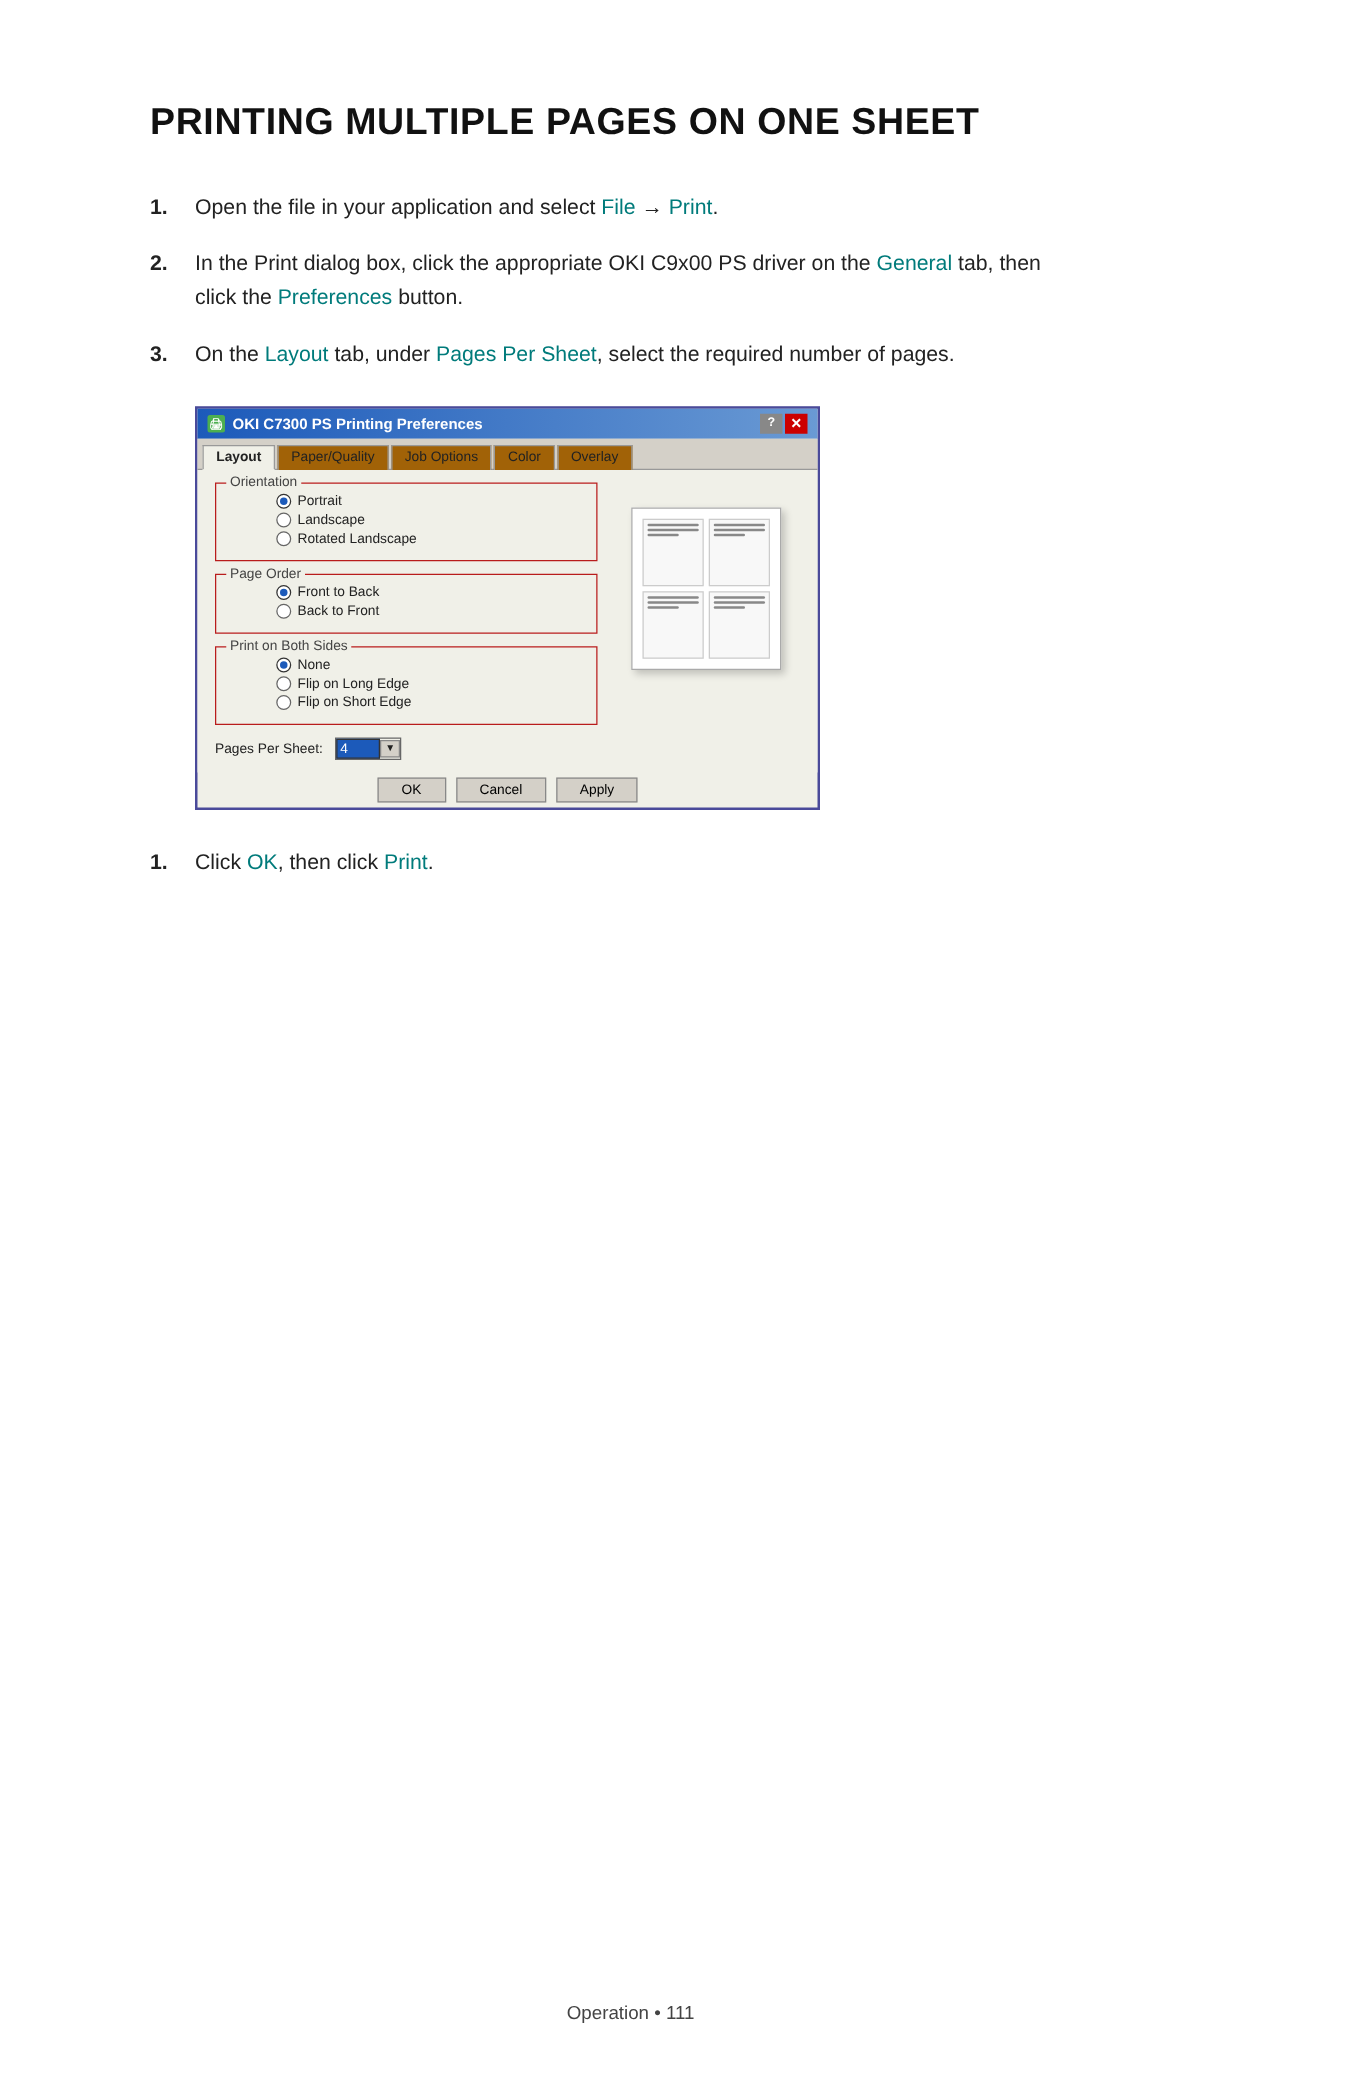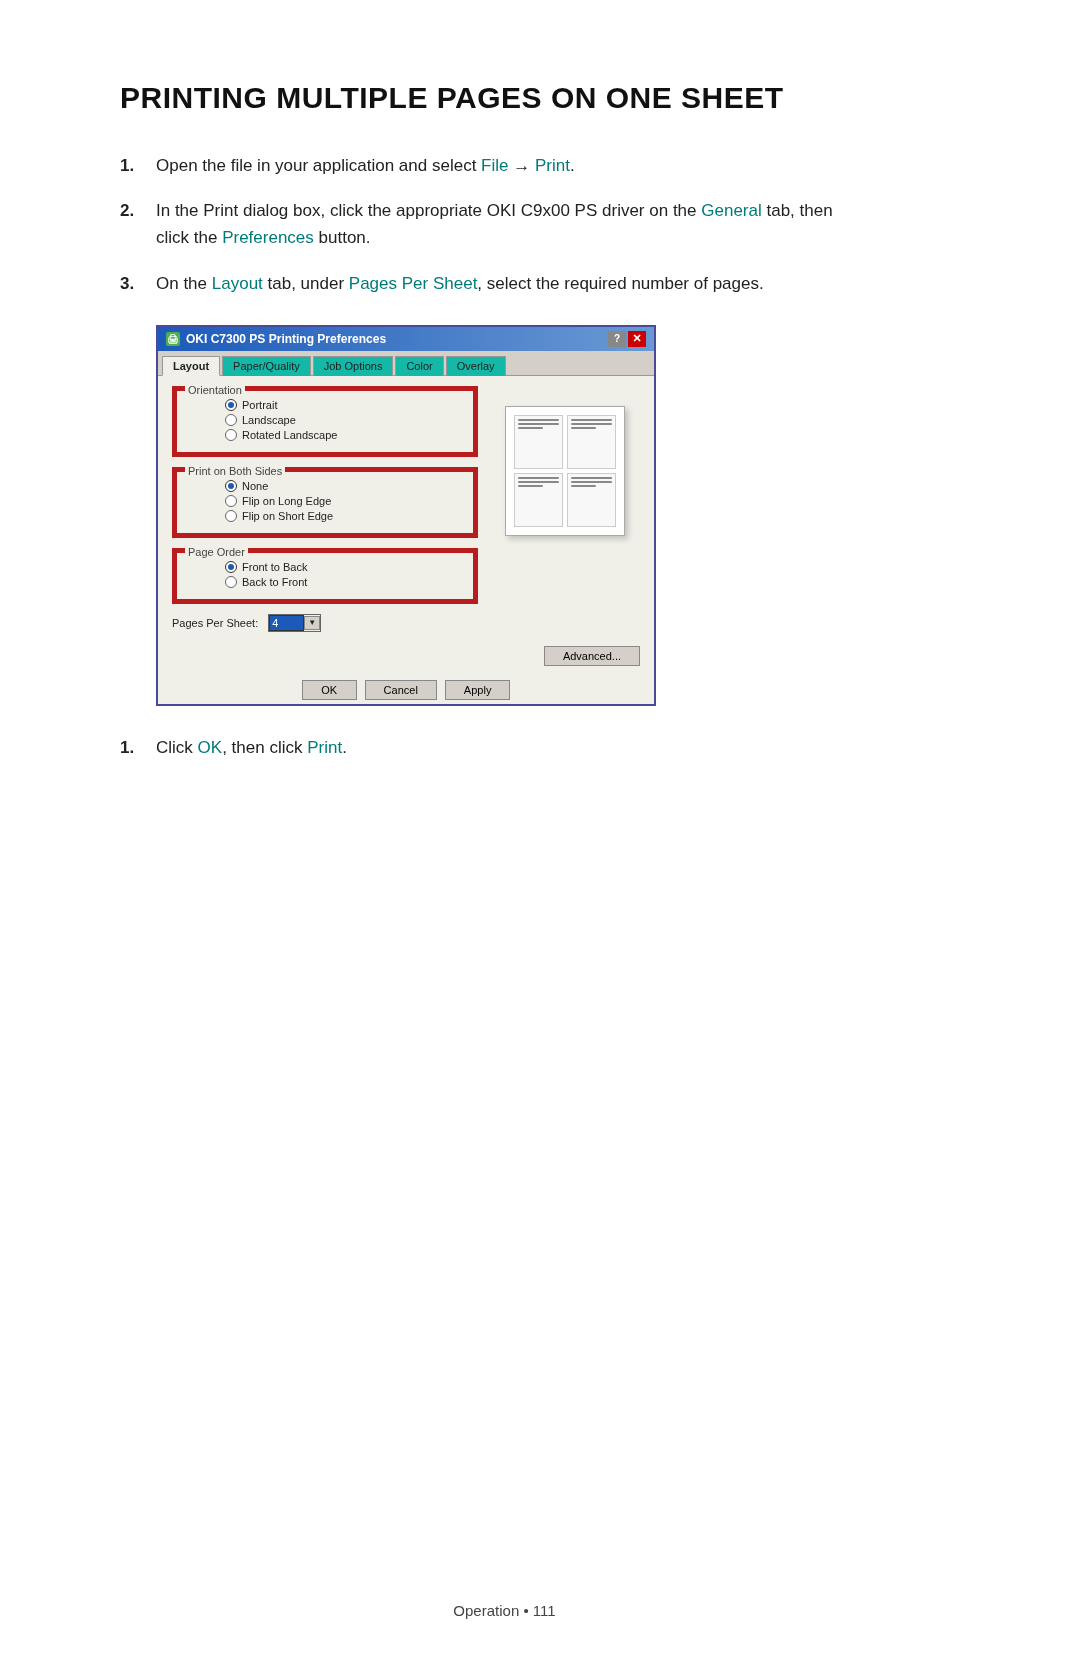--- a/index.html
+++ b/index.html
@@ -147,21 +147,21 @@
     .dialog-tabs {
       background: #d4d0c8;
       display: flex;
       padding: 4px 4px 0 4px;
       border-bottom: 1px solid #999;
     }
 
     .dialog-tab {
       padding: 3px 10px;
       font-size: 11px;
-      background: #14b8a6;
+      background: #a16207;
       border: 1px solid #999;
       border-bottom: none;
       cursor: pointer;
       margin-right: 2px;
       position: relative;
       top: 1px;
     }
 
     .dialog-tab.active {
       background: #f0f0e8;
@@ -182,21 +182,21 @@
 
     .dialog-right {
       width: 150px;
       display: flex;
       align-items: flex-start;
       justify-content: center;
       padding-top: 20px;
     }
 
     .group-box {
-      border: 5px solid #b91c1c;
+      border: 1px solid #b91c1c;
       margin-bottom: 10px;
       padding: 4px 8px 8px 8px;
       position: relative;
       background: #f0f0e8;
     }
 
     .group-box-label {
       position: absolute;
       top: -7px;
       left: 8px;
@@ -408,51 +408,51 @@
                 <span>Landscape</span>
               </div>
               <div class="radio-item">
                 <div class="radio-circle"></div>
                 <span>Rotated Landscape</span>
               </div>
             </div>
           </div>
 
           <div class="group-box">
+            <span class="group-box-label">Page Order</span>
+            <div class="group-box-content">
+              <div class="radio-item">
+                <div class="radio-circle selected">
+                  <div class="radio-dot"></div>
+                </div>
+                <span>Front to Back</span>
+              </div>
+              <div class="radio-item">
+                <div class="radio-circle"></div>
+                <span>Back to Front</span>
+              </div>
+            </div>
+          </div>
+
+          <div class="group-box">
             <span class="group-box-label">Print on Both Sides</span>
             <div class="group-box-content">
               <div class="radio-item">
                 <div class="radio-circle selected">
                   <div class="radio-dot"></div>
                 </div>
                 <span>None</span>
               </div>
               <div class="radio-item">
                 <div class="radio-circle"></div>
                 <span>Flip on Long Edge</span>
               </div>
               <div class="radio-item">
                 <div class="radio-circle"></div>
                 <span>Flip on Short Edge</span>
-              </div>
-            </div>
-          </div>
-
-          <div class="group-box">
-            <span class="group-box-label">Page Order</span>
-            <div class="group-box-content">
-              <div class="radio-item">
-                <div class="radio-circle selected">
-                  <div class="radio-dot"></div>
-                </div>
-                <span>Front to Back</span>
-              </div>
-              <div class="radio-item">
-                <div class="radio-circle"></div>
-                <span>Back to Front</span>
               </div>
             </div>
           </div>
 
           <div class="pages-per-sheet-row">
             <span>Pages Per Sheet:</span>
             <div style="display:flex; align-items:center; border: 1px solid #666;">
               <div class="pps-select">
                 <span>4</span>
               </div>
@@ -482,23 +482,20 @@
             <div class="preview-cell">
               <div class="preview-line"></div>
               <div class="preview-line"></div>
               <div class="preview-line-short"></div>
             </div>
           </div>
         </div>
 
       </div>
 
-      <div class="dialog-advanced-row">
-        <button class="dialog-btn">Advanced...</button>
-      </div>
 
       <div class="dialog-btn-row">
         <button class="dialog-btn">OK</button>
         <button class="dialog-btn">Cancel</button>
         <button class="dialog-btn">Apply</button>
       </div>
 
     </div>
   </div>
 

